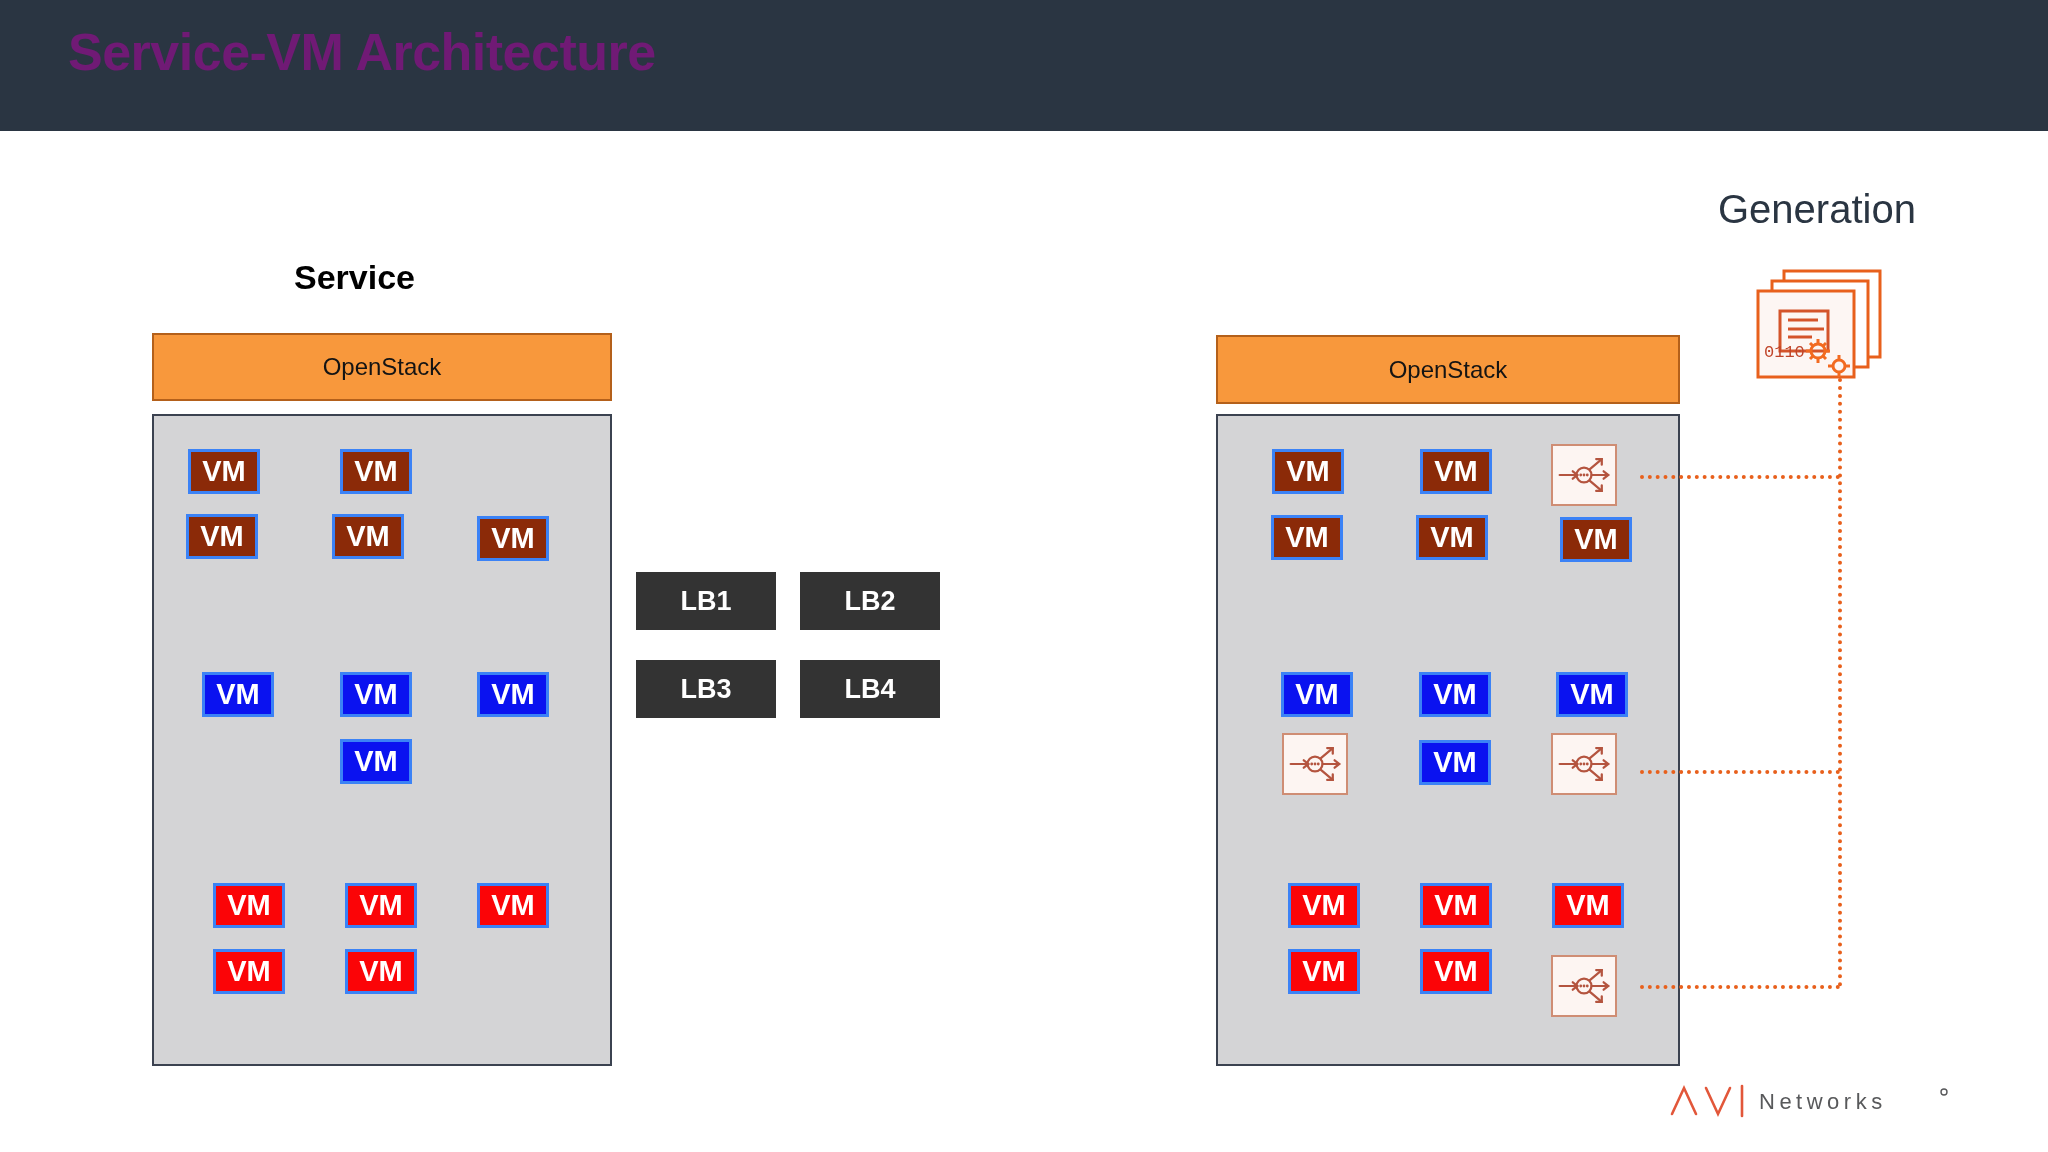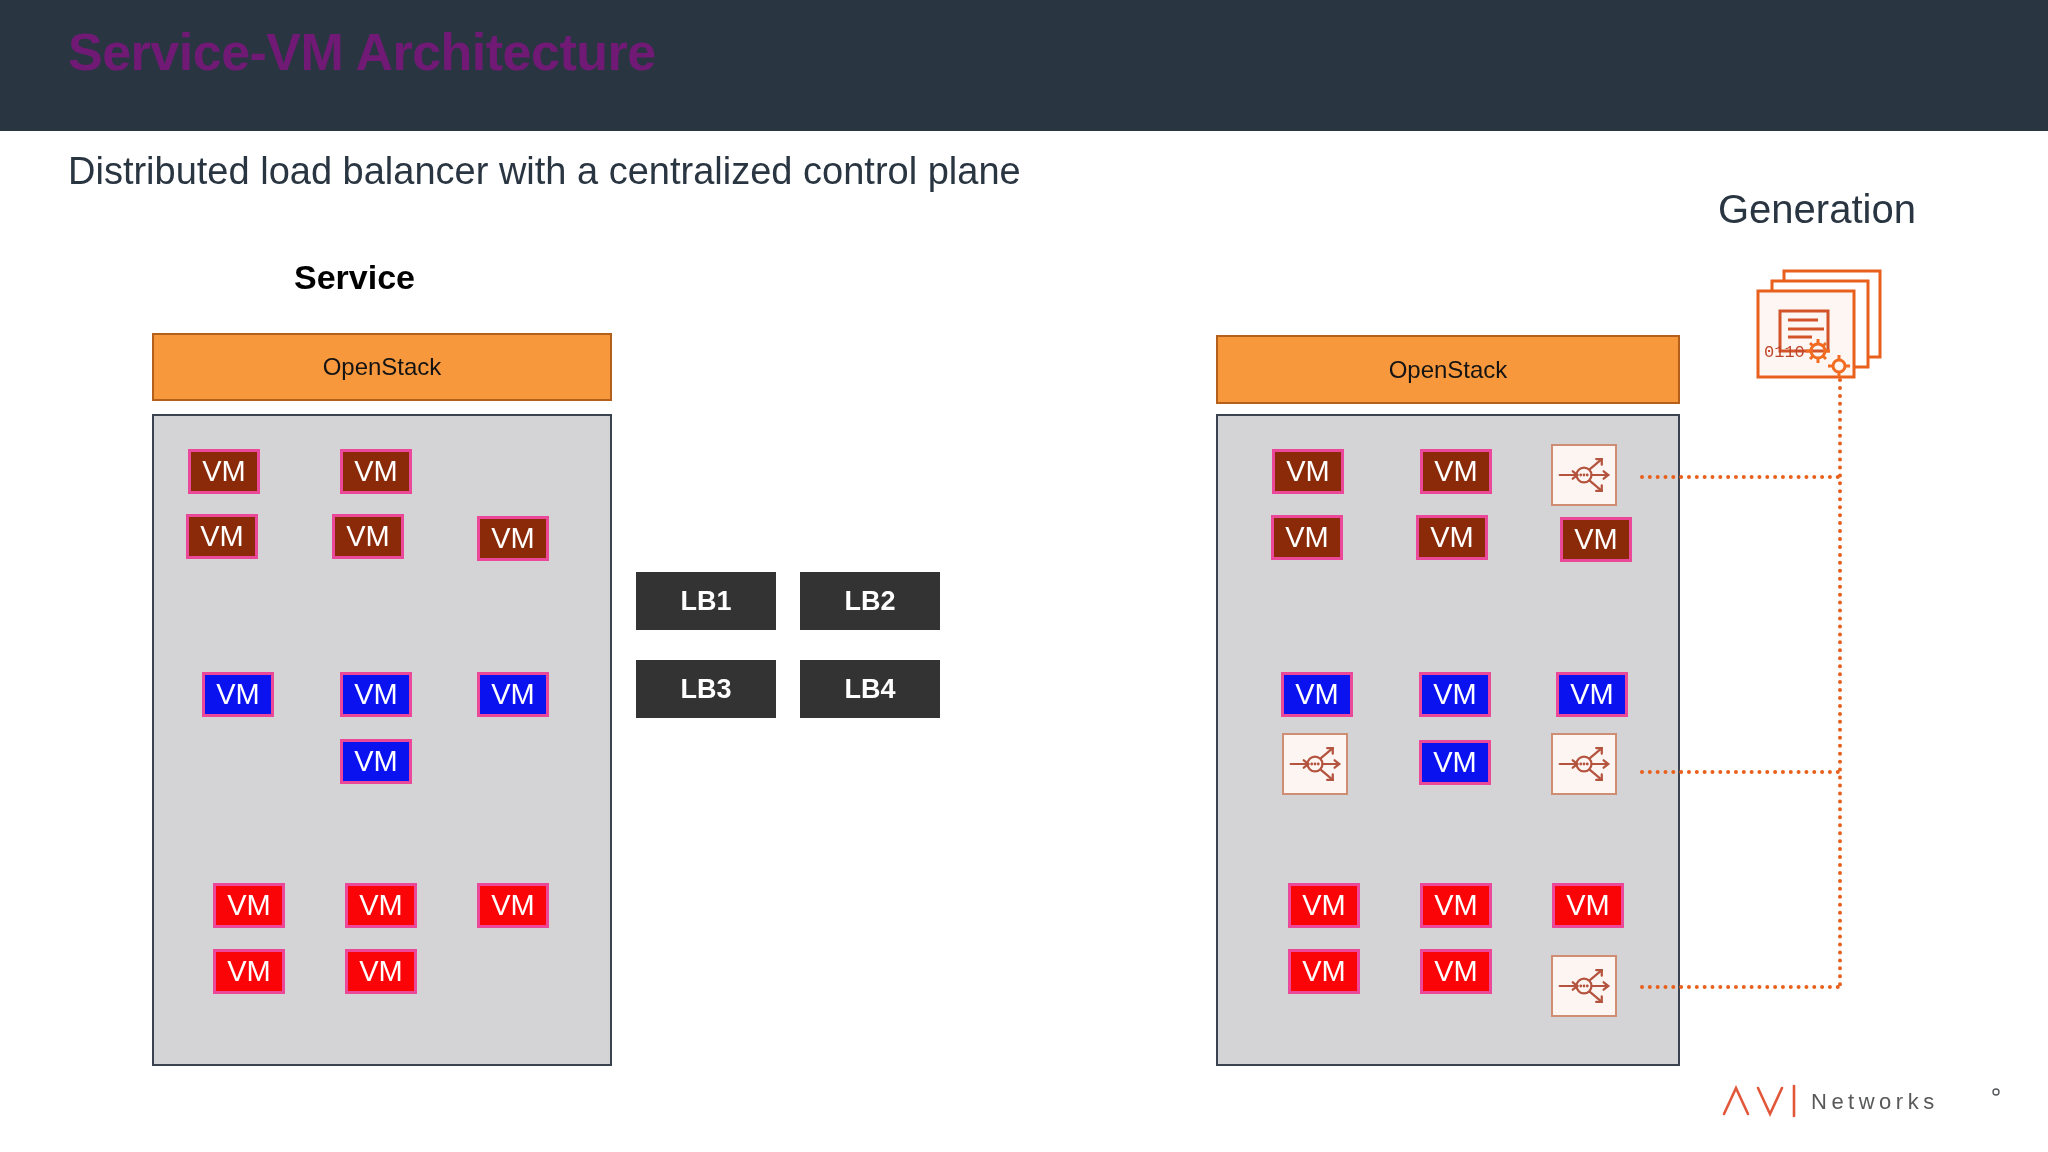--- a/index.html
+++ b/index.html
@@ -55,23 +55,23 @@
   
   .host-panel{
     position:absolute;background:#d4d4d6;border:2px solid #3b4250;
   }
   .host-panel.legacy{left:152px;top:414px;width:456px;height:648px;}
   .host-panel.nextgen{left:1216px;top:414px;width:460px;height:648px;}
 
   
   .vm{
     position:absolute;
-    border:3px solid #ec4899;
+    border:3px solid #3b82f6;
     display:flex;align-items:center;justify-content:center;
-    color:#ffffff;font-size:29px;font-weight:normal;
+    color:#ffffff;font-size:29px;font-weight:bold;
     width:72px;height:45px;letter-spacing:0px;
     box-sizing:border-box;
   }
   .vm.brown{background:#8b2a08;}
   .vm.blue{background:#0a12f0;}
   .vm.red{background:#fb0407;}
 
   
   .lb{
     position:absolute;background:#333333;
@@ -103,31 +103,30 @@
   .dot-h{
     position:absolute;height:0;
     border-top:4px dotted #e8601c;
   }
   .dot-v{
     position:absolute;width:0;
     border-left:4px dotted #e8601c;
   }
 
   
-  .logo{position:absolute;left:1716px;top:1078px;width:300px;height:56px;}
+  .logo{position:absolute;left:1664px;top:1078px;width:300px;height:56px;}
   .logo svg{width:100%;height:100%;display:block;}
 </style>
 </head>
 <body>
 
 <div id="slide">
 
   <div class="header-bar"></div>
   <div class="header-title">Service-VM Architecture</div>
-  <div class="subtitle">Distributed load balancer with a centralized control plane</div>
 
   <div class="sec-title legacy">Service</div>
   <div class="controllers-label">Generation</div>
 
   <div class="openstack legacy">
     <span>OpenStack</span>
   </div>
   <div class="openstack nextgen">
     <span>OpenStack</span>
   </div>

